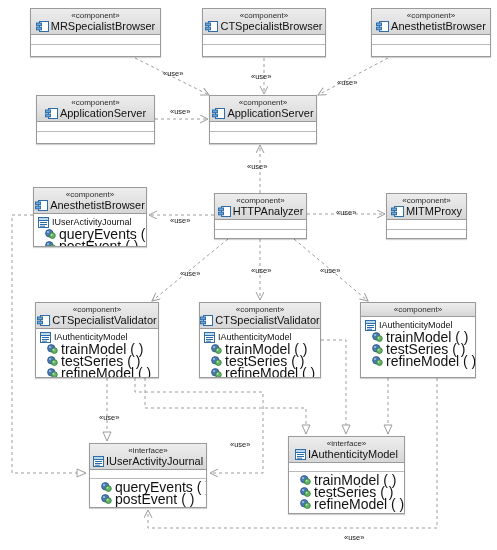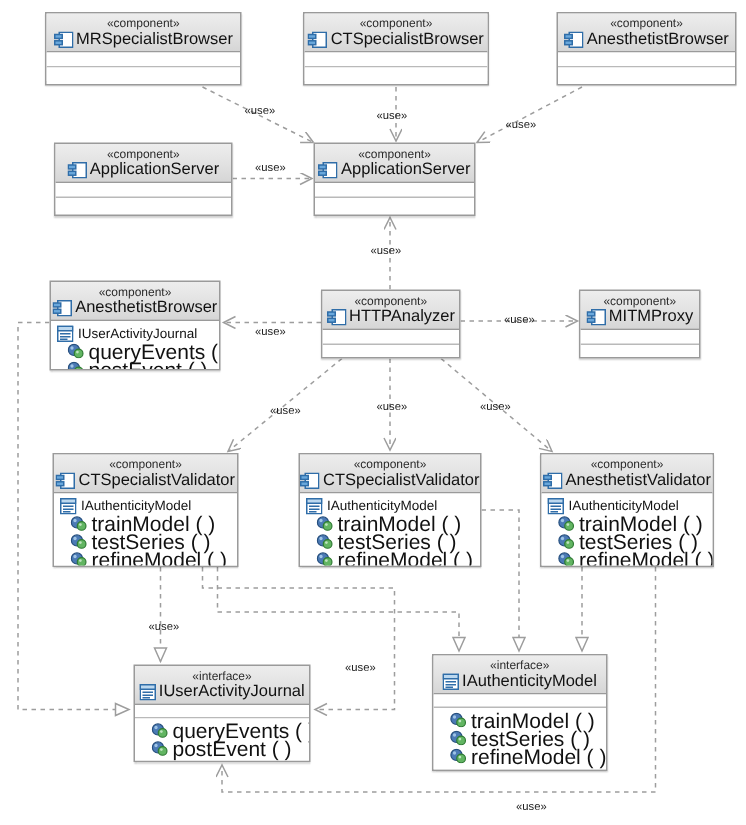--- a/index.html
+++ b/index.html
@@ -416,28 +416,20 @@
                 <circle cx="7.4" cy="6.6" r="2.9" fill="#62b562" stroke="#2f7a33" stroke-width="0.8"></circle>
                 <circle cx="6.6" cy="5.7" r="0.9" fill="#bfe3bf"></circle>
               </svg></span>
             <span class="mtxt">refineModel ( )</span>
           </div>
         </div>
       </div>
       <div class="node" style="left: 360px; top: 302px; width: 116px; height: 76px;">
         <div class="hdr">
           <span class="stereo">«component»</span>
-          <span class="titleline">
-            <span class="ico"><svg width="13" height="11" viewBox="0 0 13 11" xmlns="http://www.w3.org/2000/svg">
-                <rect x="3.5" y="0.5" width="9" height="10" fill="#ffffff" stroke="#2f6da8" stroke-width="1"></rect>
-                <rect x="0.5" y="2" width="5" height="2.6" fill="#6aa8dc" stroke="#2f6da8" stroke-width="1"></rect>
-                <rect x="0.5" y="6.2" width="5" height="2.6" fill="#6aa8dc" stroke="#2f6da8" stroke-width="1"></rect>
-              </svg></span>
-            <span class="nm">AnesthetistValidator</span>
-          </span>
         </div>
         <div class="members">
           <div class="mrow iface">
             <span class="ico"><svg width="11" height="11" viewBox="0 0 11 11" xmlns="http://www.w3.org/2000/svg">
                 <rect x="0.5" y="0.5" width="10" height="10" fill="#ffffff" stroke="#2f6da8" stroke-width="1"></rect>
                 <rect x="0.5" y="0.5" width="10" height="3" fill="#bcd8ef" stroke="#2f6da8" stroke-width="1"></rect>
                 <line x1="2" y1="5.5" x2="9" y2="5.5" stroke="#2f6da8" stroke-width="1"></line>
                 <line x1="2" y1="7.5" x2="9" y2="7.5" stroke="#2f6da8" stroke-width="1"></line>
                 <line x1="2" y1="9.2" x2="7" y2="9.2" stroke="#2f6da8" stroke-width="1"></line>
               </svg></span>

